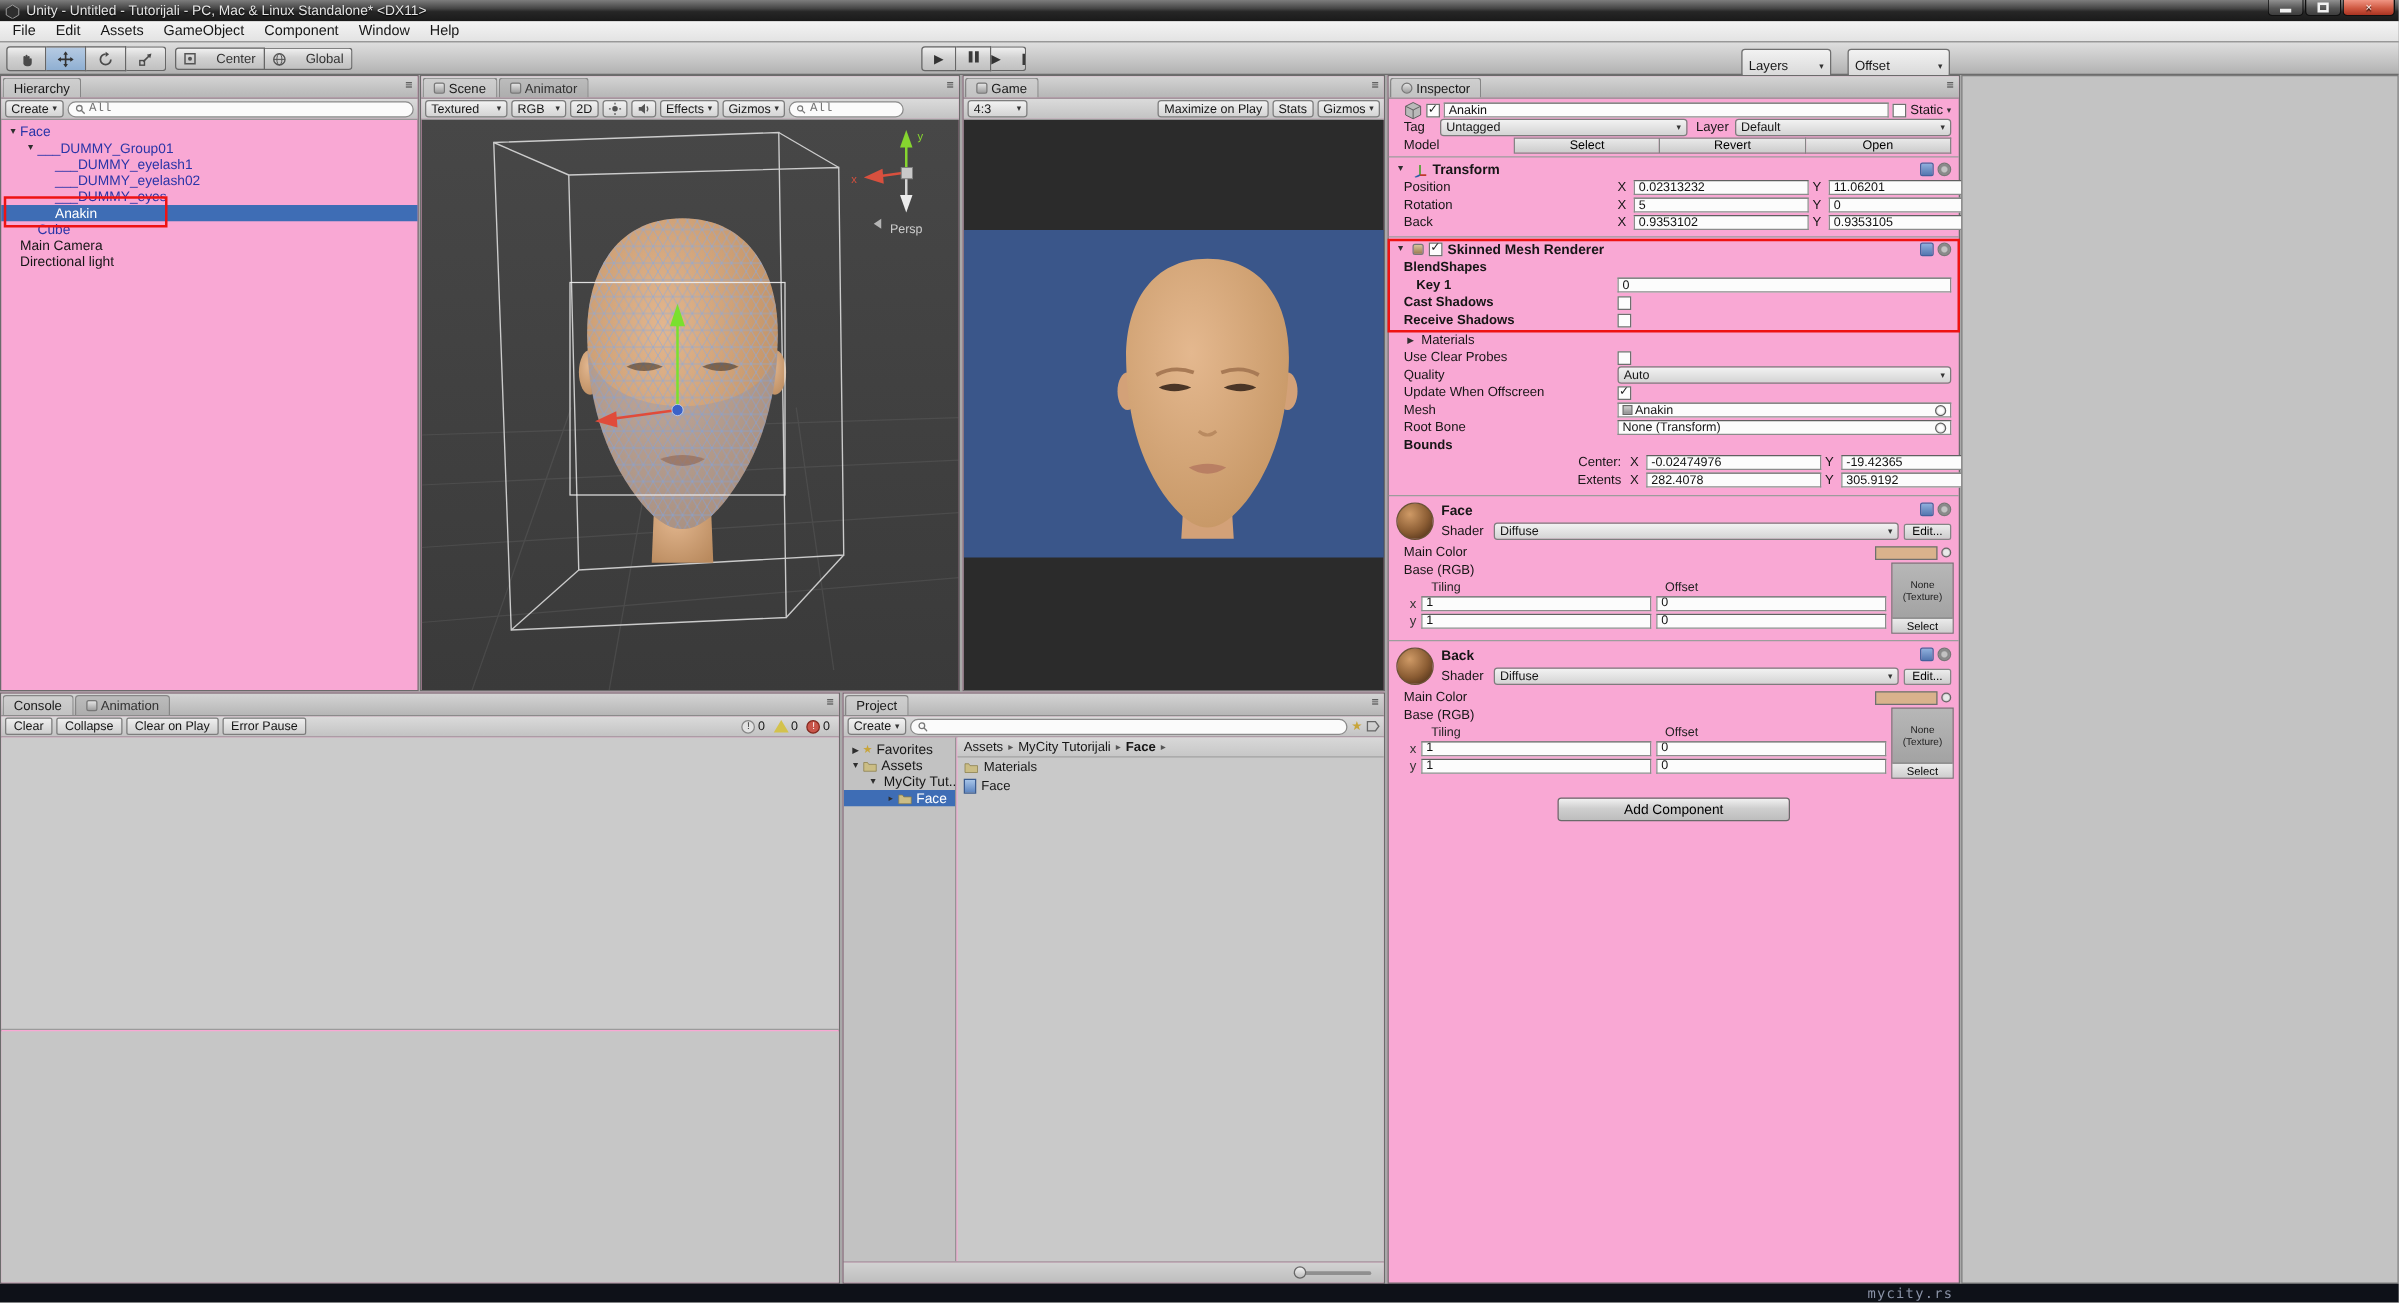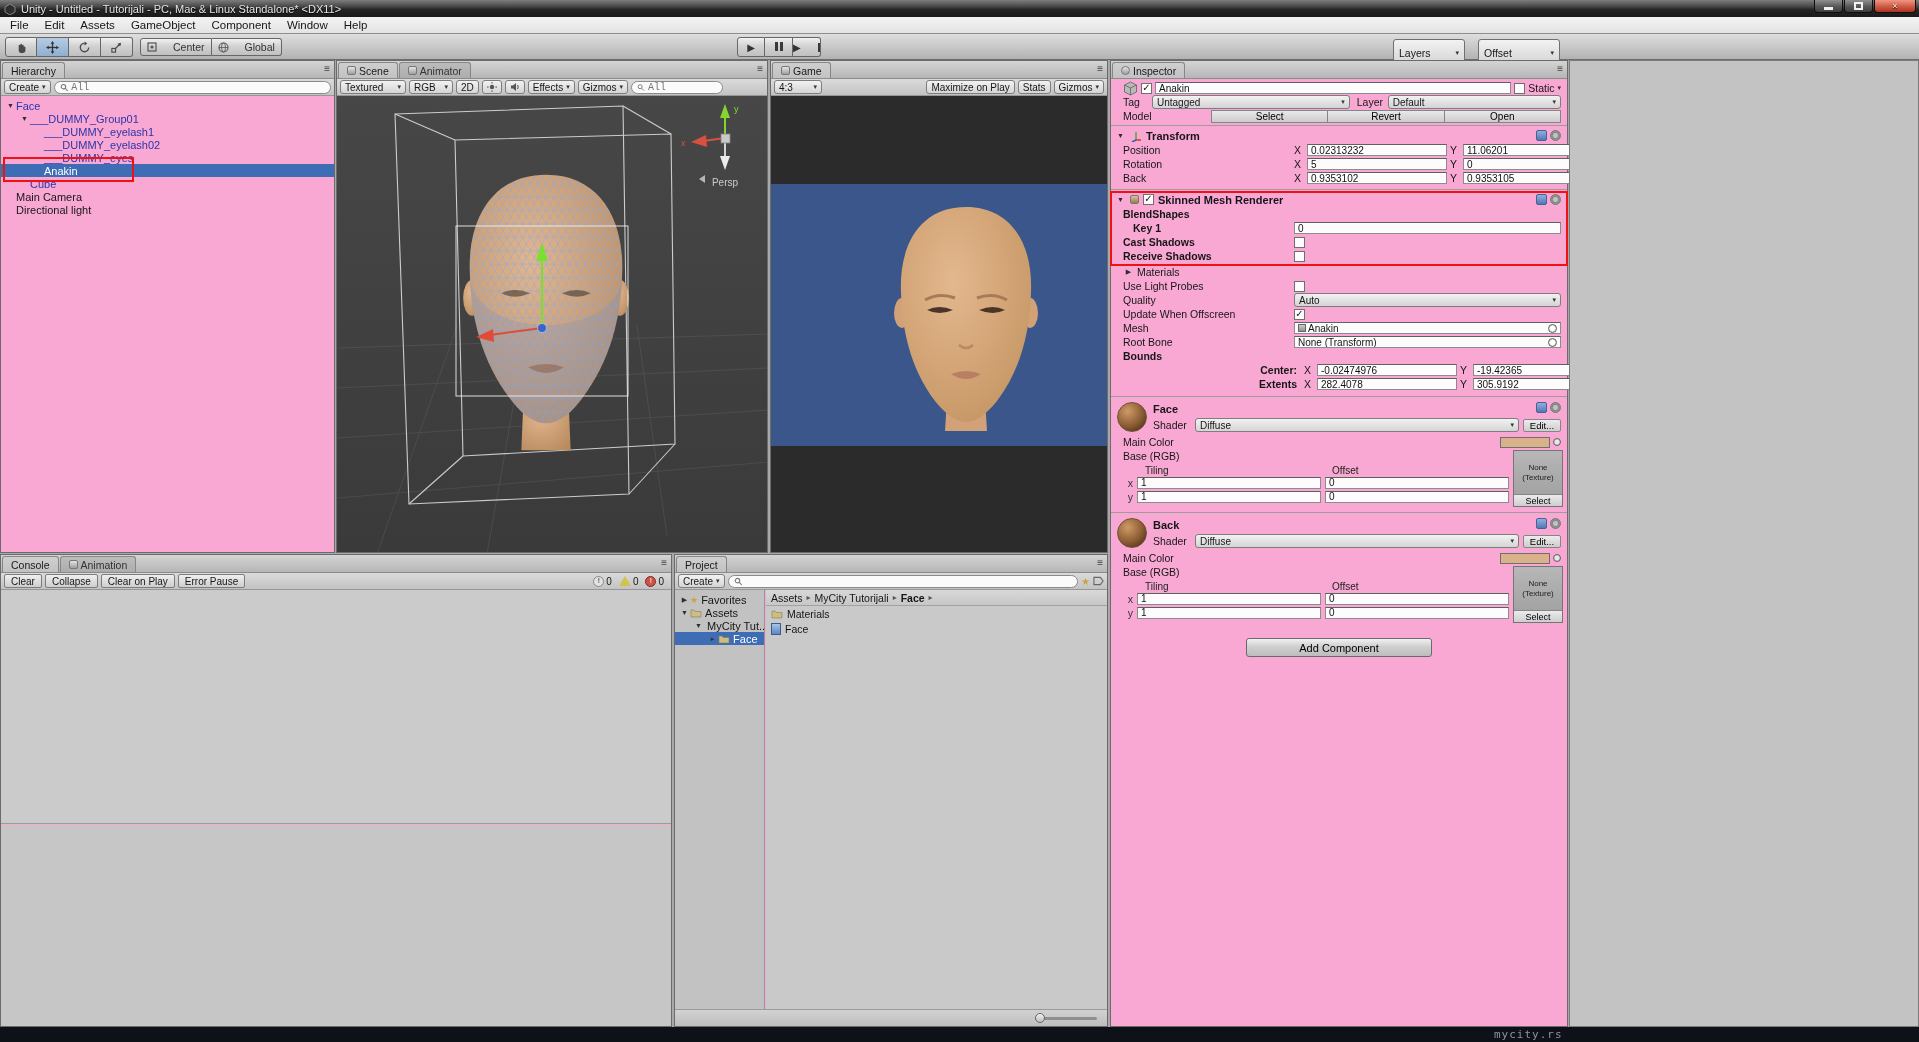--- a/index.html
+++ b/index.html
@@ -85,21 +85,21 @@
 .cb.checked::after{content:"\2713";font-size:10px;font-weight:bold;color:#1c1c1c;margin-top:-2px}
 .foldhdr{display:flex;align-items:center;height:15px;gap:4px;padding:0 6px 0 4px;font-weight:bold;font-size:11px}
 .icon-book{width:11px;height:11px;background:linear-gradient(#8fb0dd,#5577b0);border-radius:2px;border:1px solid #44619c;flex:none}
 .icon-gear{width:11px;height:11px;border-radius:50%;background:radial-gradient(circle,#c2c2c2 2px,#8a8a8a 3px,#8a8a8a 4px,#b0b0b0 5px);border:1px solid #777;flex:none}
 .hdricons{margin-left:auto;display:flex;gap:3px;align-items:center}
 .mbtn{flex:1;height:13px;border:1px solid #858585;background:linear-gradient(#e9e9e9,#cccccc);font-size:10px;padding:0}
 .mbtn+.mbtn{border-left:none}
 .objfld-circ{width:9px;height:9px;border-radius:50%;border:1px solid #5f5f5f;background:radial-gradient(circle,#fff 2px,#cfcfcf 4px);margin-left:auto;flex:none}
 .meshico{width:8px;height:8px;background:linear-gradient(#cfcfcf,#8f8f8f);border:1px solid #666;margin-right:2px;flex:none}
 .smrtop{position:relative;outline:2px solid #ee1313;outline-offset:-1px;padding-bottom:2px;margin-top:2px}
-.blabel{width:178px;flex:none;text-align:right;font-weight:bold;padding-right:4px}
+.blabel{width:178px;flex:none;text-align:right;font-weight:normal;padding-right:4px}
 
 .mathdr{display:flex;gap:6px;padding:3px 6px 2px 6px;position:relative;align-items:flex-start}
 .sphere{width:30px;height:30px;border-radius:50%;background:radial-gradient(circle at 35% 30%,#cf9a66,#8a5c33 55%,#4e3018 90%);flex:none;border:1px solid #6a5236}
 .matinfo{flex:1;display:flex;flex-direction:column;gap:3px;padding-top:1px}
 .matname{font-size:11px}
 .shaderrow{display:flex;align-items:center;gap:4px}
 .shaderrow .lab{width:38px}
 .editbtn{width:38px;height:13px;border:1px solid #858585;border-radius:2px;background:linear-gradient(#ececec,#cdcdcd);font-size:9.5px}
 .matbody{position:relative;padding:1px 0 2px 0}
 .mrow{display:flex;align-items:center;height:14px;padding:0 6px 0 12px;gap:3px}
@@ -686,21 +686,21 @@
       <div class="irow">
         <span class="ilabel bold">Receive Shadows</span>
         <span class="cb"></span>
       </div>
     </div>
     <div class="irow">
       <span class="fold">▶</span>
       <span>Materials</span>
     </div>
     <div class="irow">
-      <span class="ilabel">Use Light Probes</span>
+      <span class="ilabel">Use Clear Probes</span>
       <span class="cb"></span>
     </div>
     <div class="irow">
       <span class="ilabel">Quality</span>
       <div class="dd grow">
           <span>Auto</span>
           <span class="car">▾</span>
         </div>
     </div>
     <div class="irow">

